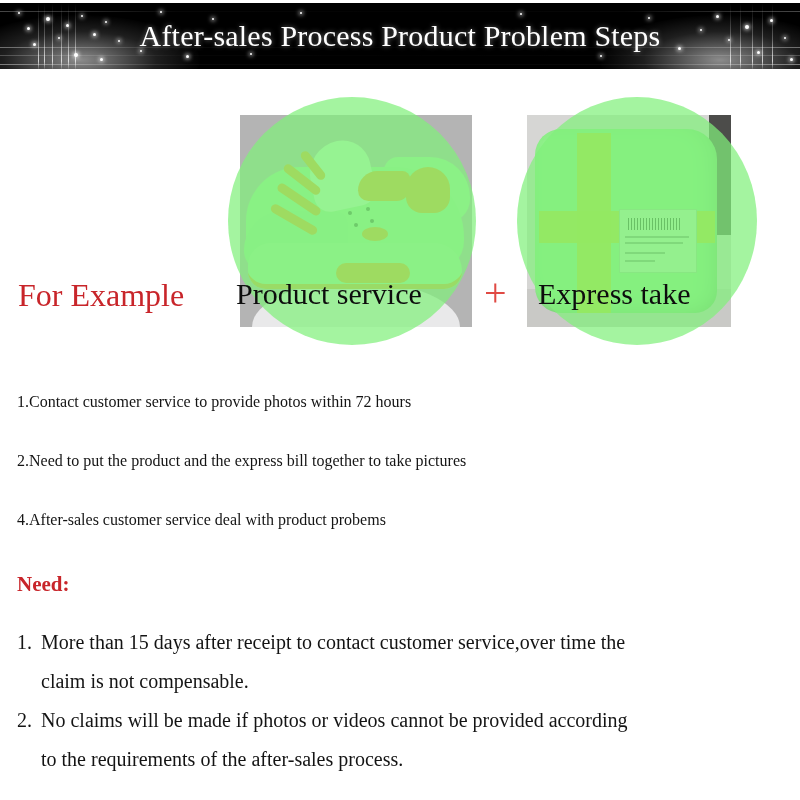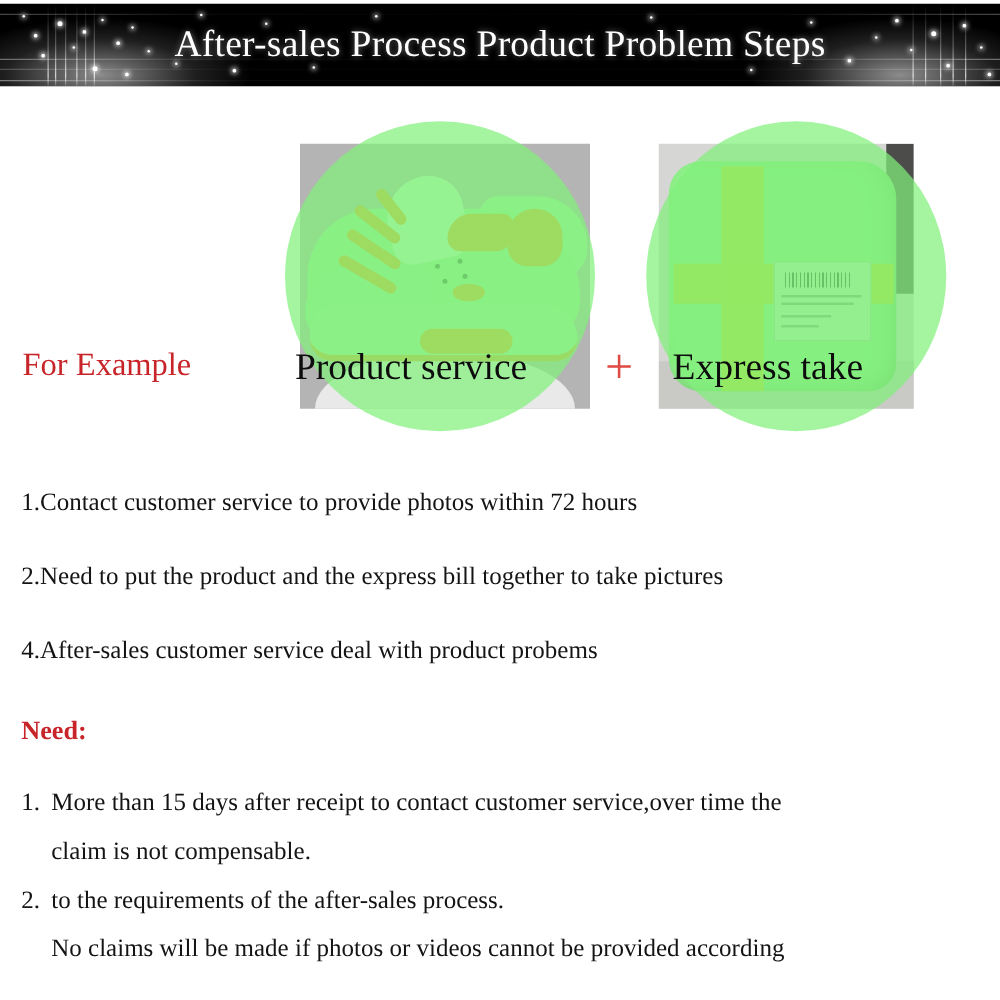--- a/index.html
+++ b/index.html
@@ -84,21 +84,21 @@
     left: 0;
     top: 69px;
     width: 800px;
     height: 290px;
   }
   #for-example-label {
     position: absolute;
     left: 18px;
     top: 208px;
     color: #C8252A;
-    font-size: 26px;
+    font-size: 32px;
     white-space: nowrap;
   }
 
   .photo-block { position: absolute; }
 
   
   #product-photo {
     left: 240px;
     top: 46px;
     width: 232px;
@@ -272,21 +272,21 @@
   }
 
   
   #steps {
     position: absolute;
     left: 17px;
     top: 392px;
     width: 766px;
   }
   #steps .step {
-    font-size: 20px;
+    font-size: 16px;
     color: #141414;
     line-height: 20px;
     margin-bottom: 39px;
     white-space: nowrap;
   }
 
   
   #note-block {
     position: absolute;
     left: 17px;
@@ -428,16 +428,16 @@
   <div id="note-heading">Need:</div>
 
   <div class="note-item">
     <span class="num">1.</span>
     <span class="txt">More than 15 days after receipt to contact customer service,over time the</span>
     <span class="txt">claim is not compensable.</span>
   </div>
 
   <div class="note-item">
     <span class="num">2.</span>
+    <span class="txt">No claims will be made if photos or videos cannot be provided according</span>
     <span class="txt">to the requirements of the after-sales process.</span>
-    <span class="txt">No claims will be made if photos or videos cannot be provided according</span>
   </div>
 </div>
 
 </body></html>

